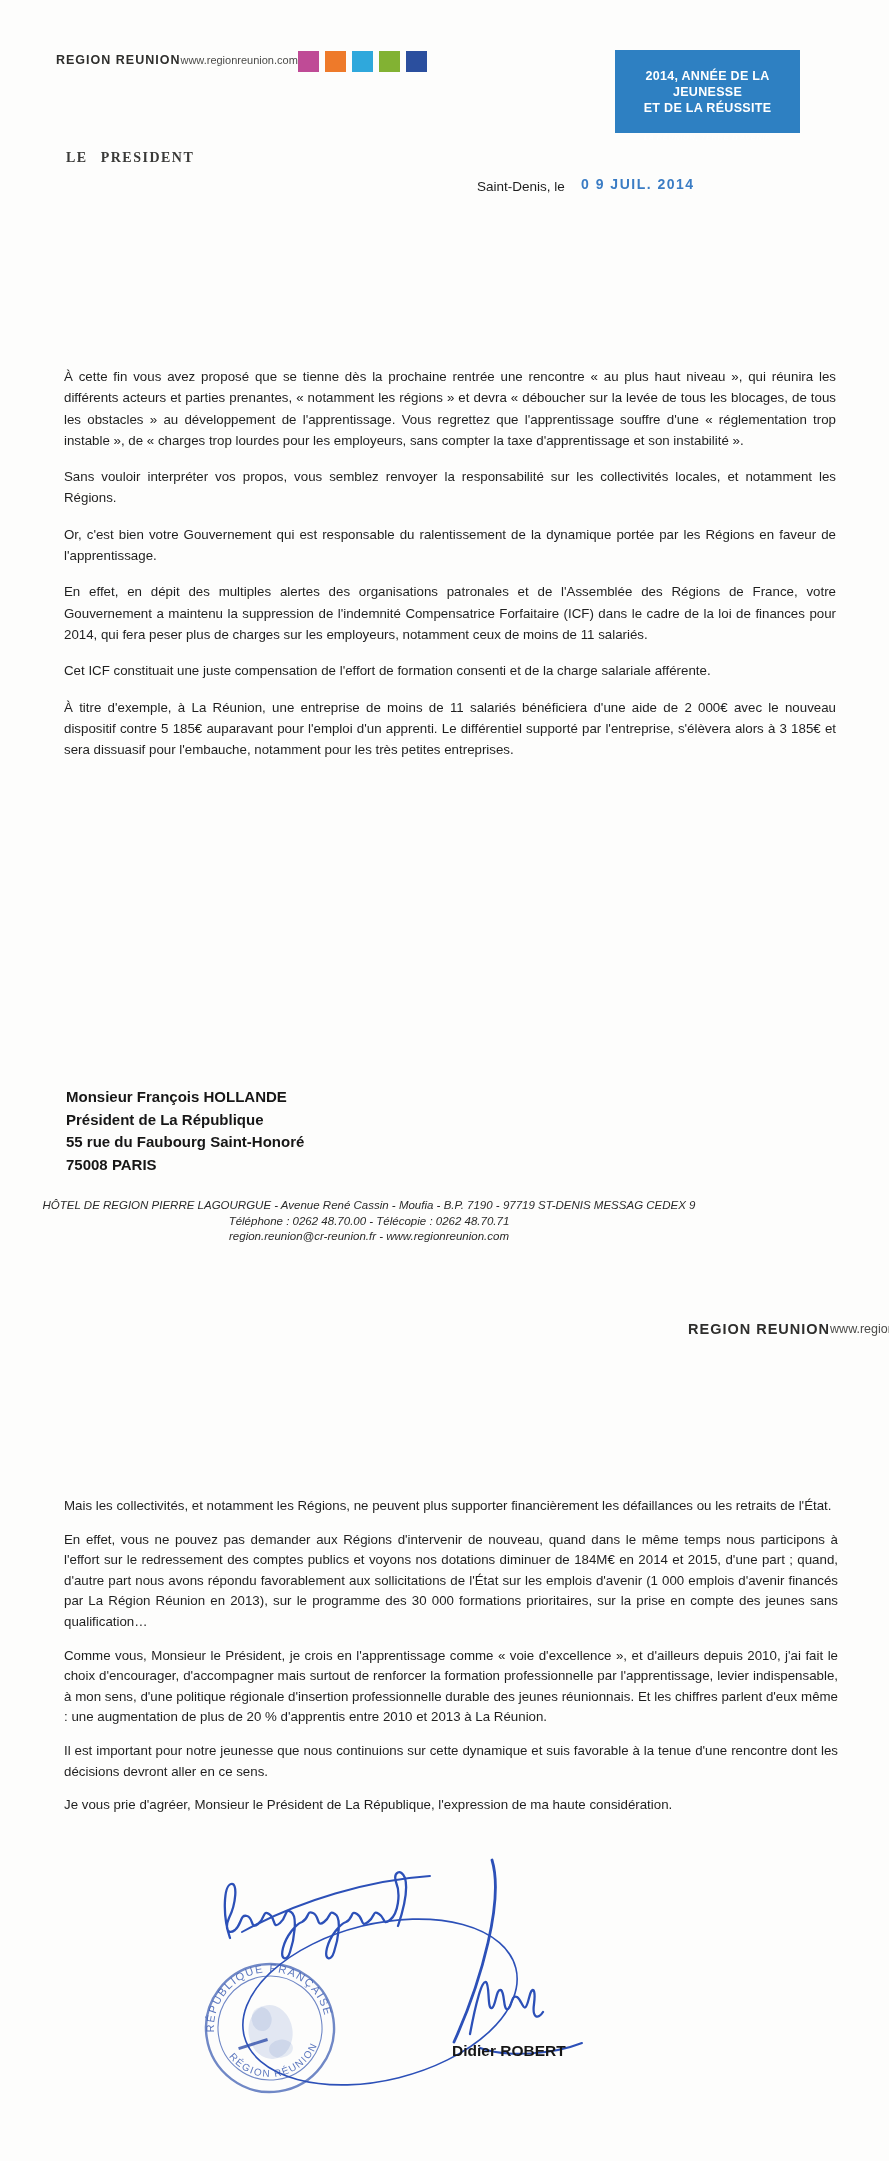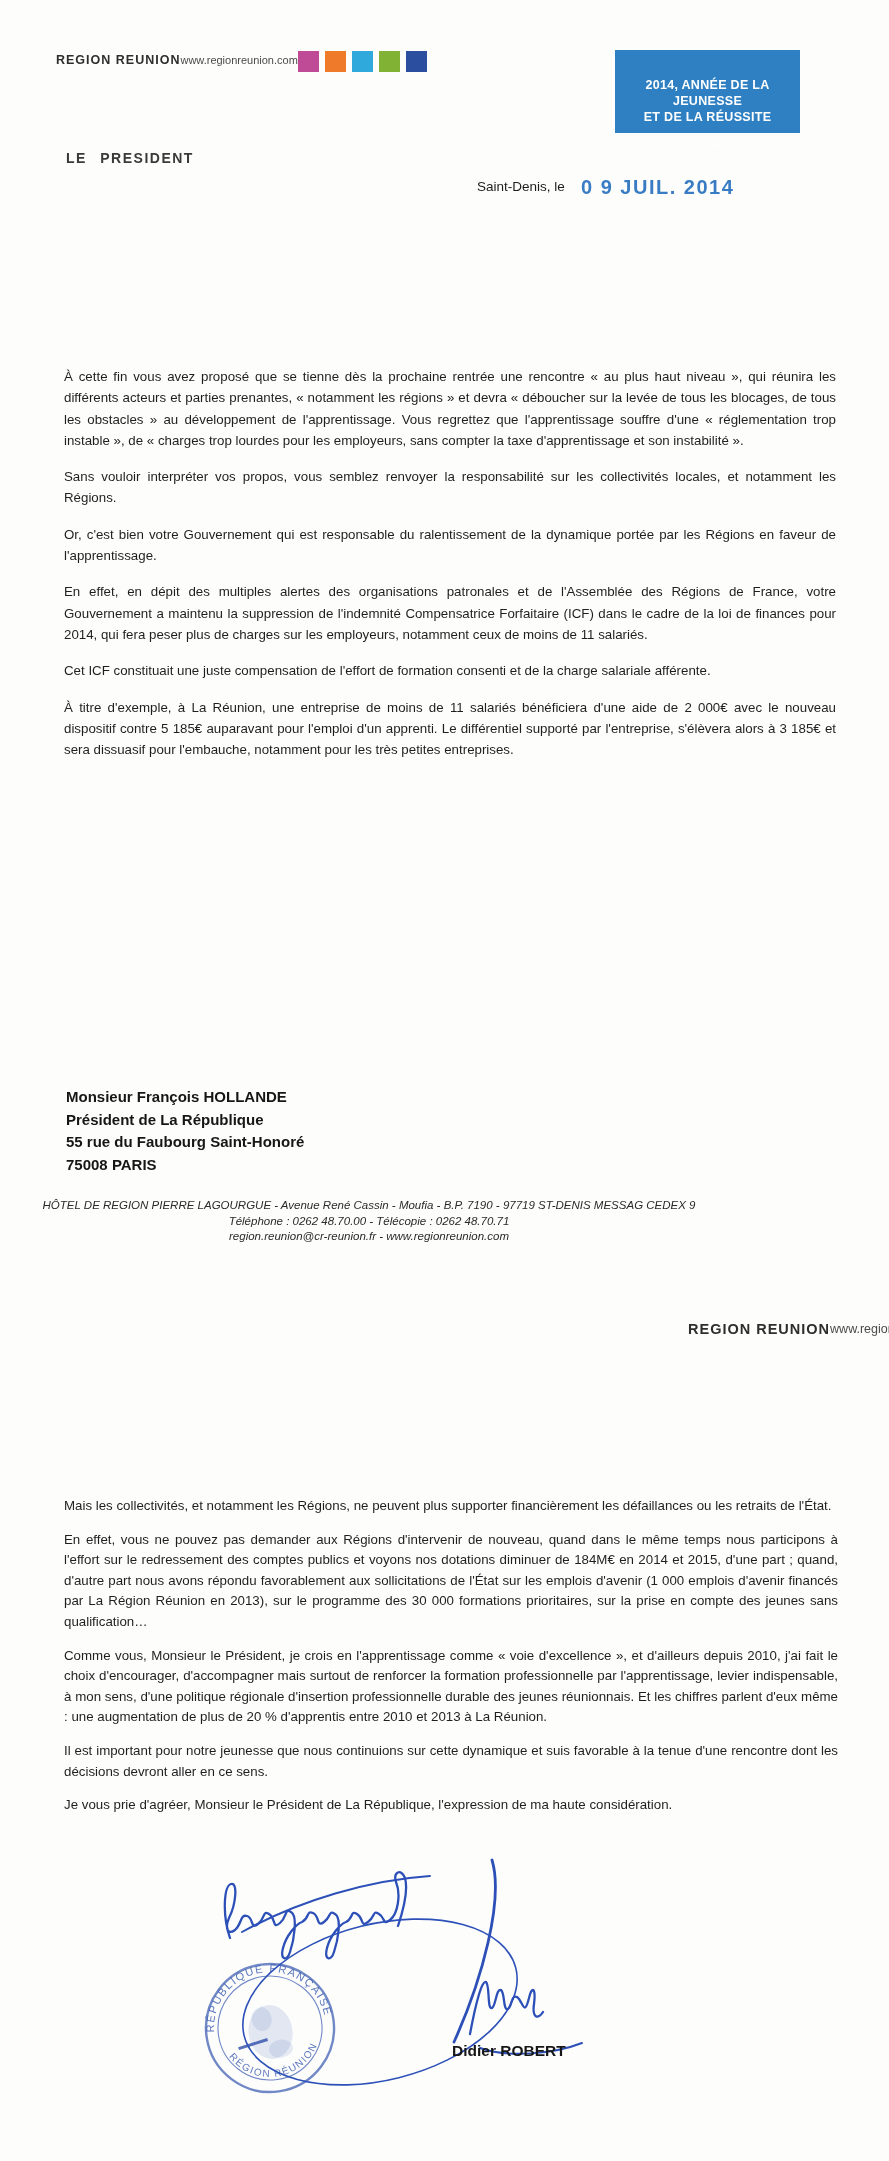--- a/index.html
+++ b/index.html
@@ -20,32 +20,32 @@
   .logo-p2 .url{font-size:12.5px;margin-top:2px;}
   .squares{display:flex;margin-top:5px;}
   .logo-p1 .squares{gap:6px;}
   .logo-p2 .squares{gap:8px;}
   .sq{display:block;}
   .logo-p1 .sq{width:21px;height:21px;}
   .logo-p2 .sq{width:26px;height:26px;}
   
   .president{
     position:absolute;left:66px;top:150px;
-    font-size:14px;font-weight:bold;letter-spacing:1.5px;word-spacing:8px;color:#3a3a38;
+    font-size:14px;font-weight:bold;letter-spacing:1.5px;word-spacing:8px;color:#3a3a38;font-family:Liberation Serif, serif;
   }
   .campaign{
     position:absolute;left:615px;top:50px;width:185px;height:83px;
-    color:#ffffff;text-align:center;box-sizing:border-box;padding-top:27px;
+    color:#ffffff;text-align:center;box-sizing:border-box;padding-top:18px;
   }
   .campaign .l1,.campaign .l2{font-size:12.5px;font-weight:bold;letter-spacing:.3px;line-height:16px;}
   .campaign .l3{font-size:7.5px;font-style:italic;letter-spacing:.6px;opacity:.8;margin-top:17px;}
   .dateline{position:absolute;left:477px;top:179px;font-size:13.5px;color:#1d1d1d;}
   .datestamp{
     position:absolute;left:581px;top:176px;
-    font-size:20px;font-weight:bold;letter-spacing:1.5px;
+    font-size:14px;font-weight:bold;letter-spacing:1.5px;
   }
   
   .body-text{position:absolute;font-size:13.3px;}
   .body-text p{margin:0 0 15px 0;text-align:justify;}
   .body1{left:64px;top:366px;width:772px;line-height:21.3px;}
   .body1 .salutation{margin-bottom:34px;text-align:left;}
   .body2{left:64px;top:1496px;width:774px;line-height:20.6px;}
   .body2 p{margin-bottom:13px;}
   
   .recipient{position:absolute;left:66px;top:1086px;font-size:15px;font-weight:bold;line-height:22.5px;color:#161616;}

